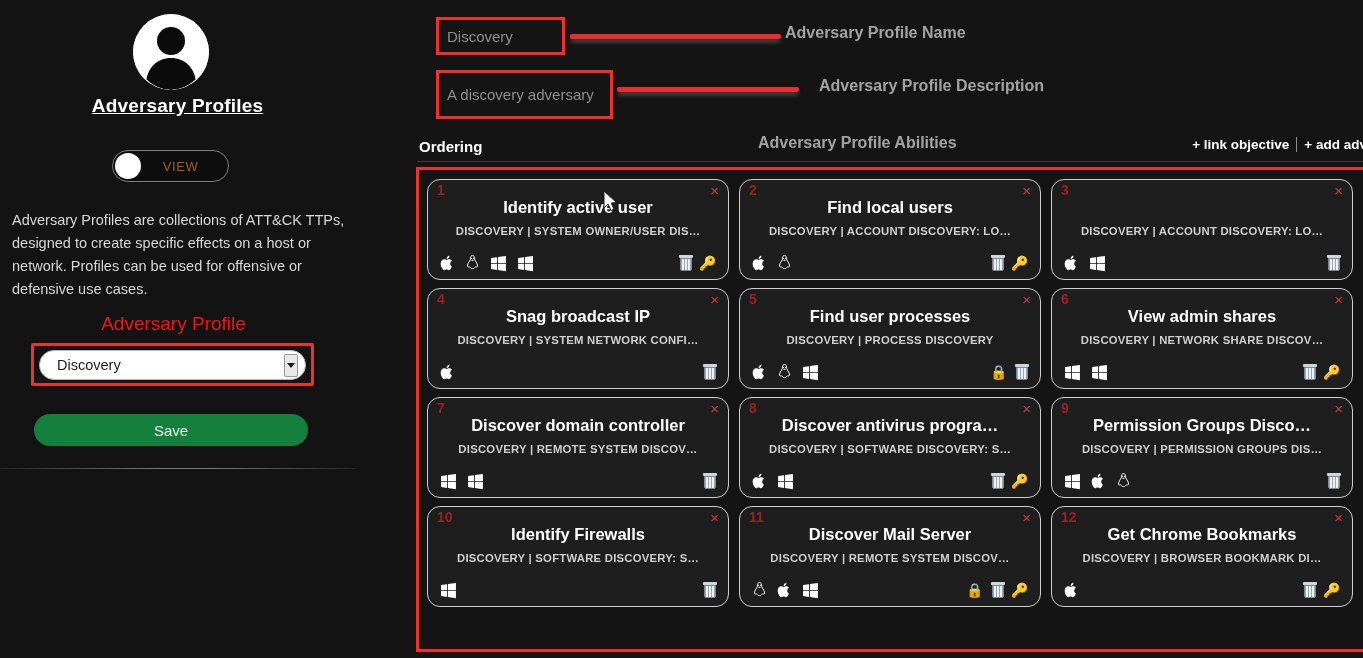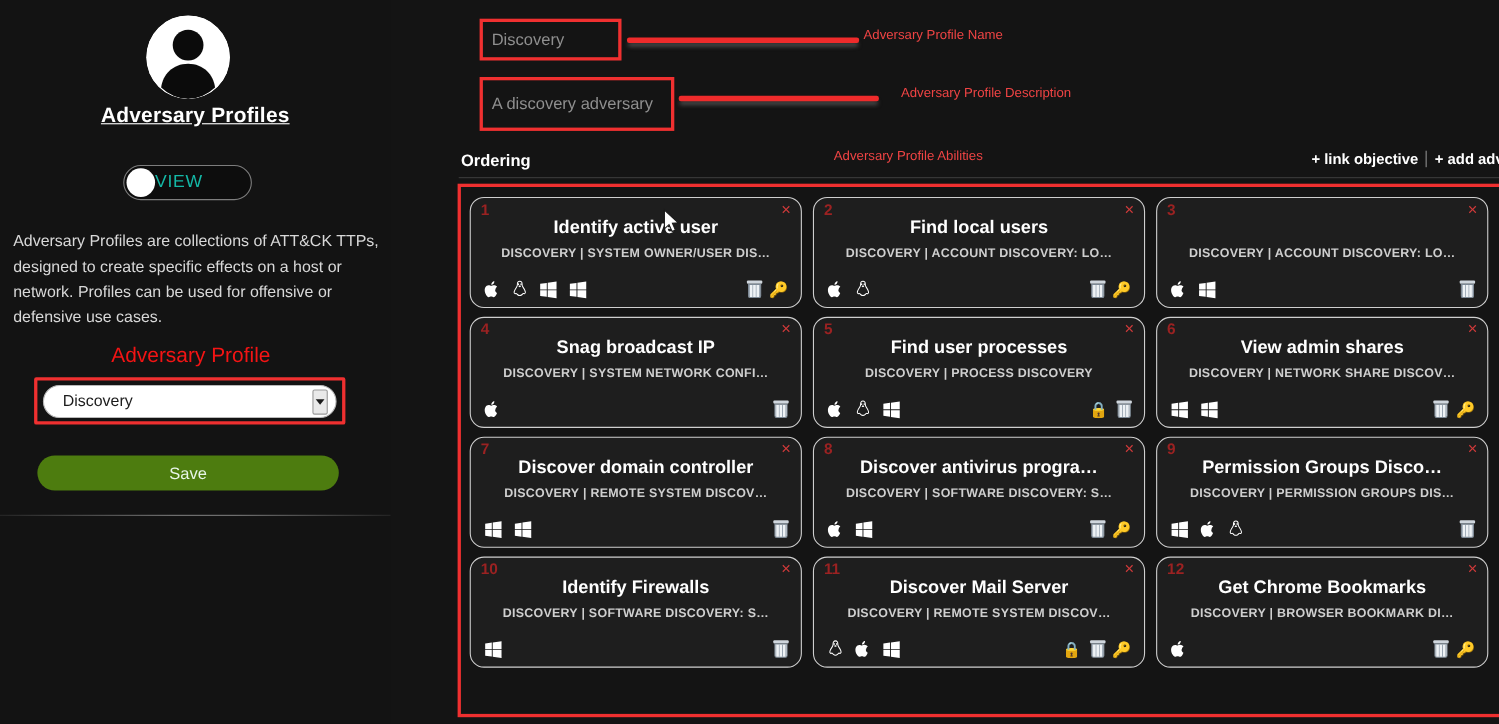--- a/index.html
+++ b/index.html
@@ -36,21 +36,21 @@
     position: absolute; left: 112px; top: 150px;
     width: 117px; height: 32px; border-radius: 16px;
     background: #0d0d0d; border: 1px solid #7d7d7d;
     display: flex; align-items: center;
   }
   .toggle .knob {
     width: 26px; height: 26px; border-radius: 50%;
     background: #fff; margin-left: 2px; flex: 0 0 auto;
   }
   .toggle .tlabel {
-    flex: 1; text-align: left; color: #14b8a6; font-size: 16px;
+    flex: 1; text-align: center; color: #a16207; font-size: 13px;
     letter-spacing: .6px; padding-right: 8px;
   }
 
   .sidebar-desc {
     position: absolute; left: 12px; top: 209px; width: 336px;
     color: #d8d8d8; font-size: 14.5px; line-height: 23px;
   }
 
   .sidebar-heading {
     position: absolute; left: 0; top: 313px; width: 347px;
@@ -74,21 +74,21 @@
     display: flex; align-items: center; justify-content: center;
   }
   .sel .arrowbox i {
     display:block; width:0; height:0;
     border-left: 4px solid transparent; border-right: 4px solid transparent;
     border-top: 5px solid #1a1a1a;
   }
 
   .btn-green {
     position: absolute; left: 34px; width: 274px; height: 32px;
-    background: #4d7c0f; border-radius: 16px; border: none;
+    background: #15803d; border-radius: 16px; border: none;
     color: #e8f6e8; font-size: 15px; font-family: "Liberation Sans", sans-serif;
     display: flex; align-items: center; justify-content: center;
     cursor: pointer;
   }
   #save-btn { top: 414px; }
   #delete-btn { top: 491px; }
 
   .hr {
     position: absolute; left: 0; top: 468px; width: 355px; height: 1px;
     background: linear-gradient(to right, #2b2b2b, #9a9a9a 45%, #9a9a9a 60%, #2b2b2b);
@@ -111,22 +111,22 @@
 
   .arrow-line {
     position: absolute; height: 5px; border-radius: 2px;
     background: #ef2b2b;
     box-shadow: 0 4px 4px -1px rgba(150,150,150,.55);
   }
   #arrow1 { left: 215px; top: 34px; width: 211px; }
   #arrow2 { left: 262px; top: 87px; width: 182px; }
 
   .anno {
-    position: absolute; color: #ef4444; font-weight: normal;
-    font-size: 12px; white-space: nowrap;
+    position: absolute; color: #a3a3a3; font-weight: bold;
+    font-size: 16px; white-space: nowrap;
   }
   #anno-name { left: 430px; top: 24px; }
   #anno-desc { left: 464px; top: 77px; }
   #anno-abil { left: 403px; top: 134px; }
 
   .ordering {
     position: absolute; left: 64px; top: 138px;
     color: #ffffff; font-size: 15px; font-weight: bold;
   }
 

